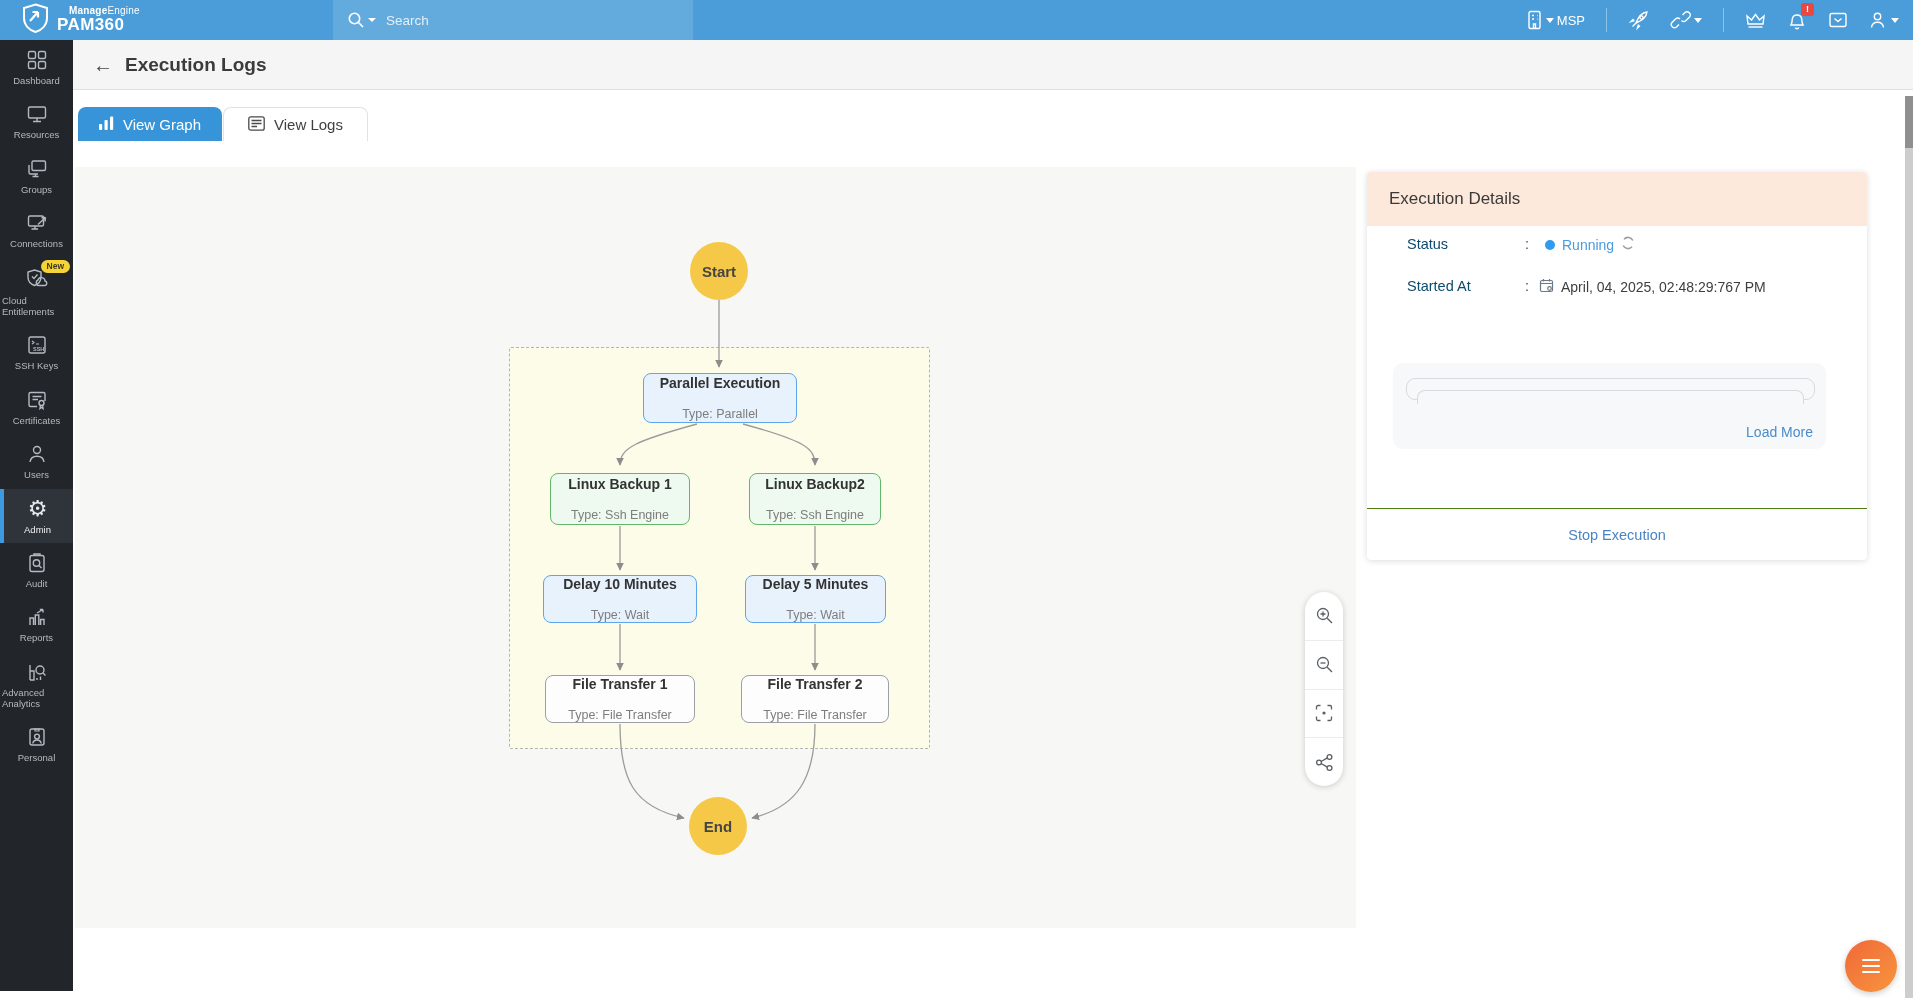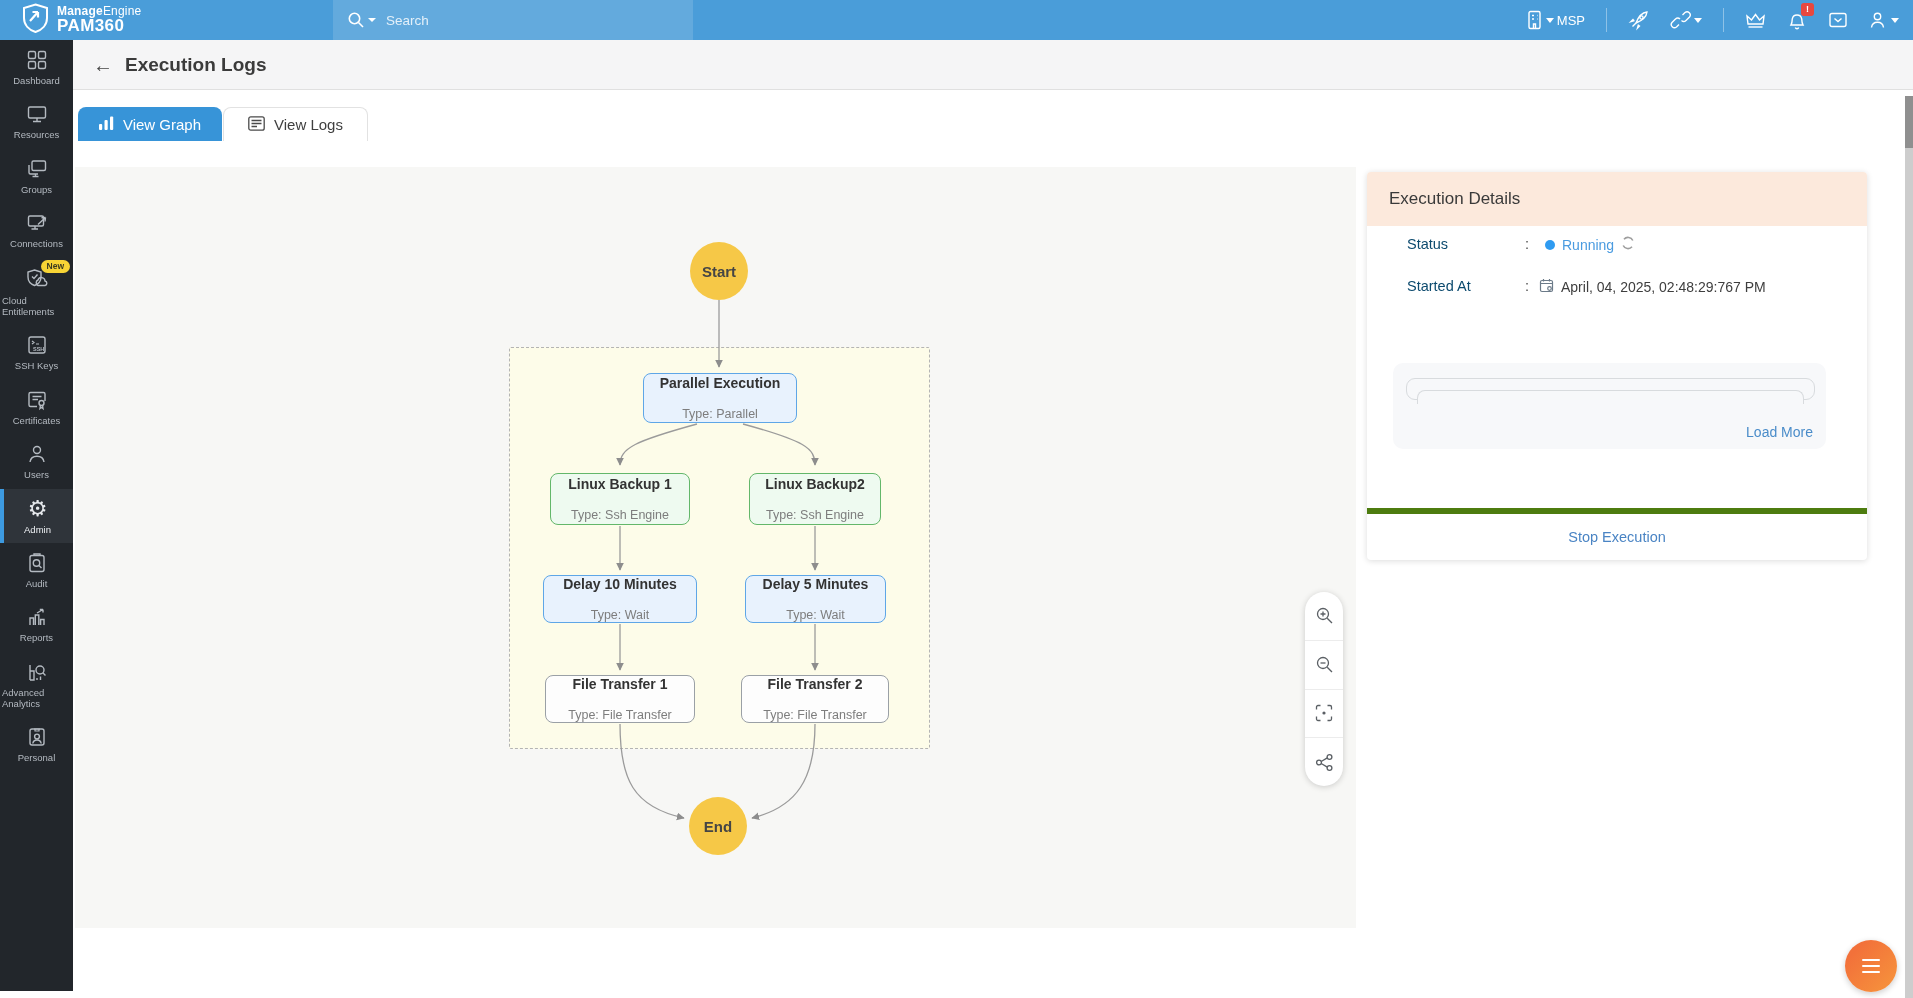--- a/index.html
+++ b/index.html
@@ -2,21 +2,21 @@
 <html><head>
 <meta charset="utf-8">
 <style>
   * { margin:0; padding:0; box-sizing:border-box; }
   html,body { width:1913px; height:998px; overflow:hidden; font-family:"Liberation Sans", sans-serif; background:#fff; }
 
   
   #topbar { position:absolute; left:0; top:0; width:1913px; height:40px; background:#4a9dd9; z-index:50; }
   #brand { position:absolute; left:22px; top:0; height:40px; display:flex; align-items:center; gap:8px; color:#fff; }
   #brand .btxt { line-height:1.05; }
-  #brand .l1 { font-size:12px; letter-spacing:.2px; }
+  #brand .l1 { font-size:10px; letter-spacing:.2px;margin-left:12px; }
   #brand .l1 b { font-weight:bold; }
   #brand .l2 { font-size:17px; font-weight:bold; letter-spacing:.4px; }
   #searchbox { position:absolute; left:333px; top:0; width:360px; height:40px; background:#63aadd; display:flex; align-items:center; padding:0 14px; gap:10px; }
   #searchbox input { background:transparent; border:none; outline:none; color:#fff; font-size:13.5px; width:250px; font-family:"Liberation Sans",sans-serif; }
   #searchbox input::placeholder { color:#eaf4fb; opacity:.95; }
   #topright { position:absolute; right:14px; top:0; height:40px; display:flex; align-items:center; gap:21px; color:#fff; }
   .tdiv { width:1px; height:24px; background:rgba(255,255,255,.38); }
   .ticon { display:flex; align-items:center; gap:3px; cursor:pointer; position:relative; }
   .msp { font-size:13px; color:#fff; }
   .caret { width:0; height:0; border-left:4px solid transparent; border-right:4px solid transparent; border-top:5px solid #fff; display:inline-block; }
@@ -64,21 +64,21 @@
   .drow { position:absolute; left:0; width:100%; height:24px; }
   .drow .dl { position:absolute; left:40px; font-size:14.5px; color:#0c4a6e; }
   .drow .dc { position:absolute; left:158px; font-size:14.5px; color:#4f4f4f; }
   .drow .dv { position:absolute; left:178px; display:flex; align-items:center; gap:7px; font-size:14px; color:#3e3e3e; }
   .dot { width:10px; height:10px; border-radius:50%; background:#2f9bf1; display:inline-block; }
   .running { color:#4a9be0; font-size:14px; }
   #input-box { position:absolute; left:26px; top:191px; width:433px; height:86px; background:#f7f8fa; border-radius:10px; }
   .acc1 { position:absolute; left:13px; right:11px; top:15px; height:22px; border:1px solid #d8dbde; border-radius:9px; }
   .acc2 { position:absolute; left:24px; right:22px; top:27px; height:14px; border:1px solid #d8dbde; border-bottom:none; border-radius:8px 8px 0 0; background:#f7f8fa; }
   #load-more { position:absolute; right:13px; bottom:9px; font-size:14px; color:#4a8cc9; cursor:pointer; }
-  #details-footer { position:absolute; left:0; top:336px; width:100%; height:52px; border-top:6px solid #4d7c0f; display:flex; align-items:center; justify-content:center; }
+  #details-footer { position:absolute; left:0; top:336px; width:100%; height:52px; border-top:1px solid #4d7c0f; display:flex; align-items:center; justify-content:center; }
   #stop-btn { font-size:14.5px; color:#4a84c4; cursor:pointer; }
 
   
   #scrollbar-track { position:absolute; right:0; top:96px; width:8px; height:902px; background:#cdcdcd; z-index:60; }
   #scrollbar-thumb { position:absolute; right:0; top:96px; width:8px; height:52px; background:#8f8f8f; z-index:61; cursor:pointer; }
   #fab { position:absolute; left:1845px; top:940px; width:52px; height:52px; border-radius:50%; background:linear-gradient(135deg,#f2713a 20%,#f6913c 90%); display:flex; flex-direction:column; align-items:center; justify-content:center; gap:3.5px; cursor:pointer; z-index:70; box-shadow:0 2px 6px rgba(0,0,0,.2); }
   #fab .bar { width:18px; height:2.6px; background:#fff; border-radius:2px; }
 </style>
 </head>
 <body>

